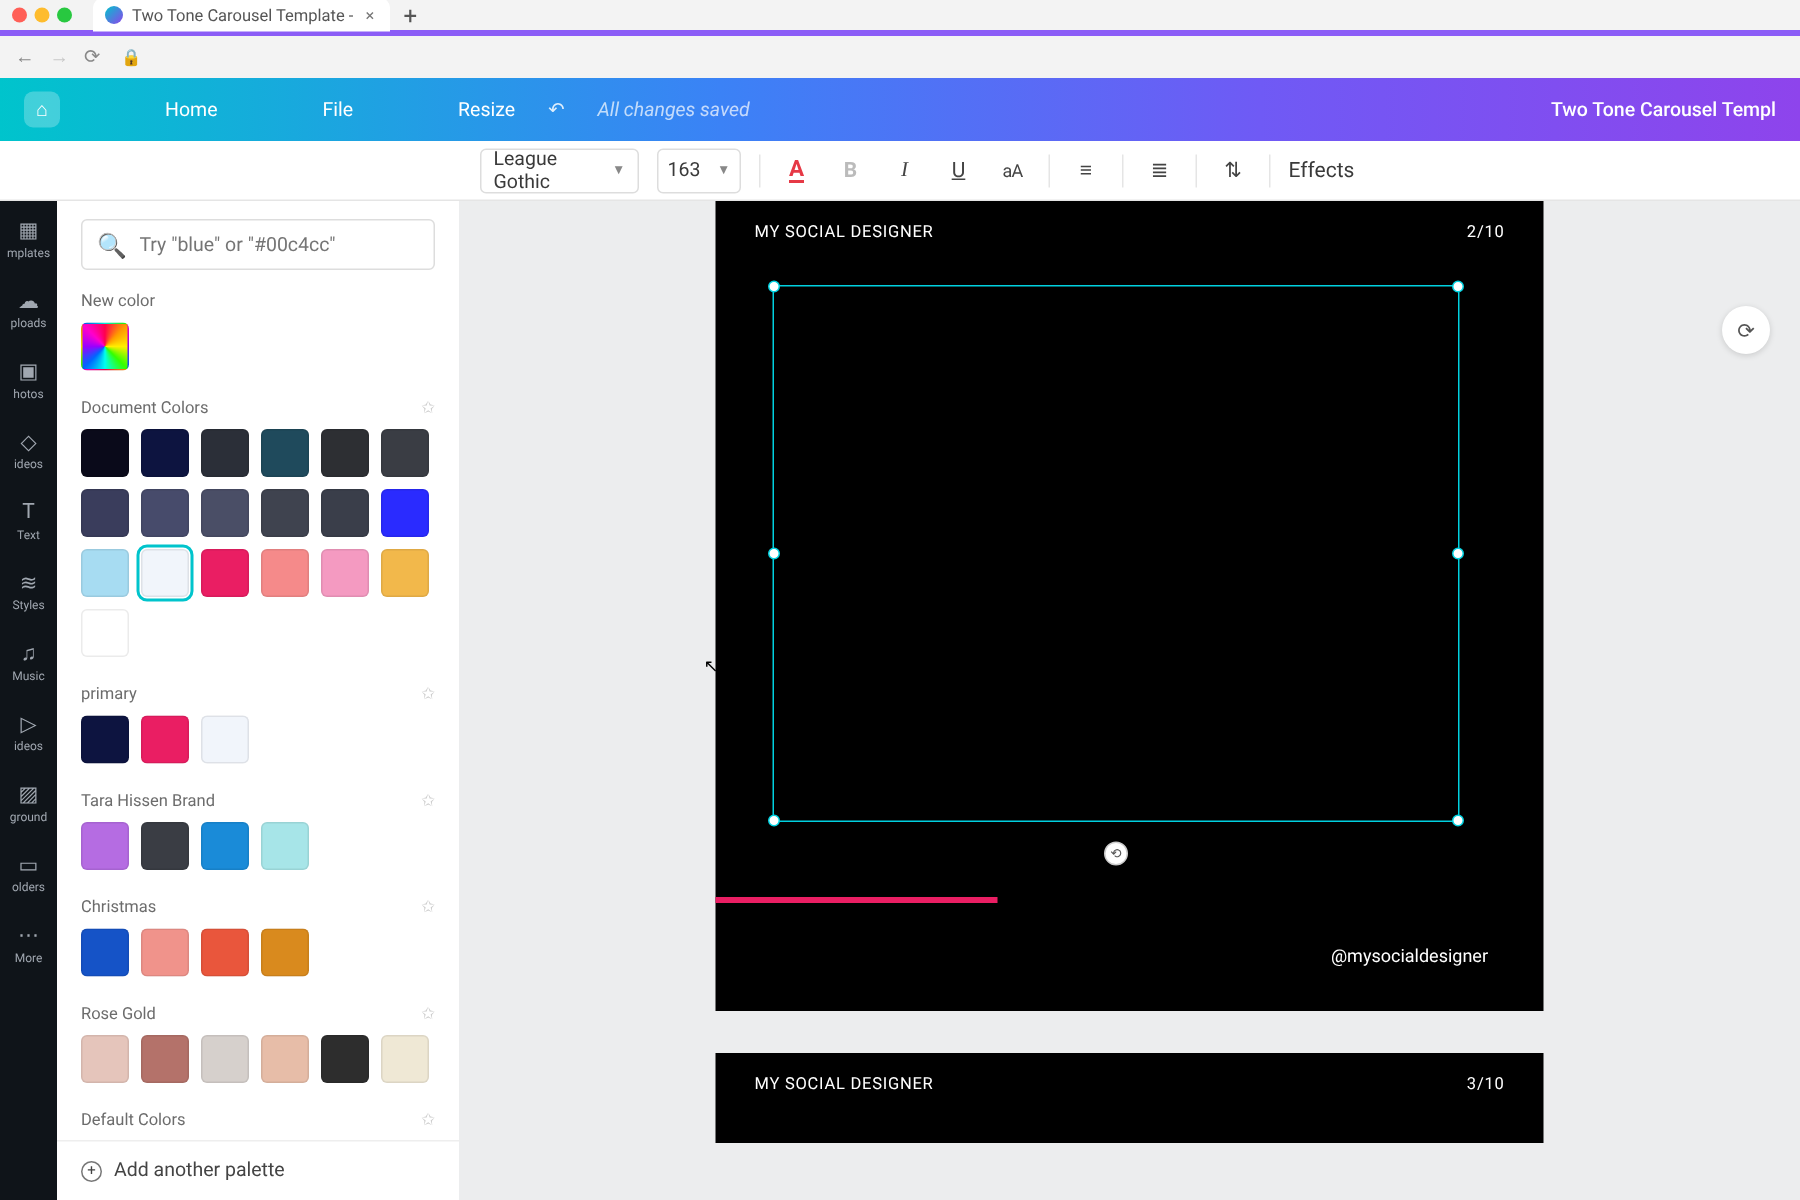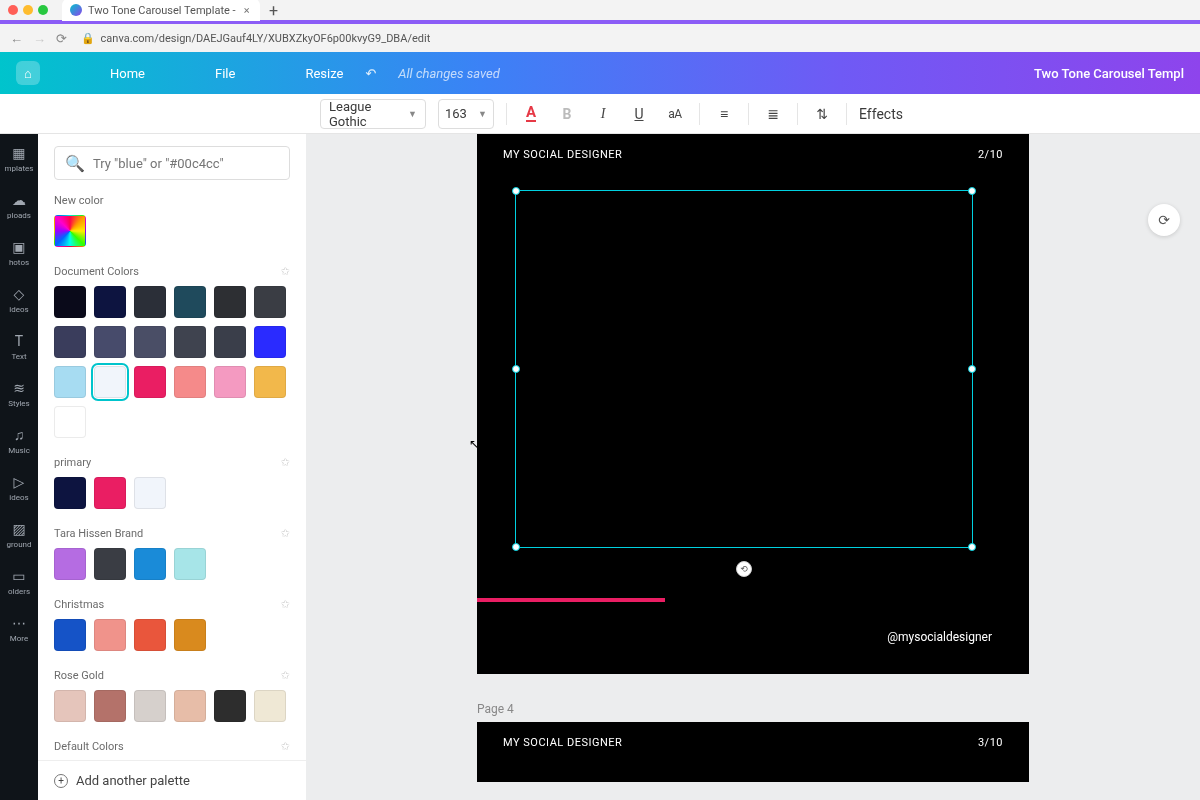--- a/index.html
+++ b/index.html
@@ -124,21 +124,20 @@
     <div class="new-tab">+</div>
   </div>
   <div class="addr-strip">
     <div class="nav-icons">
       <span>←</span>
       <span style="opacity:.4">→</span>
       <span>⟳</span>
     </div>
     <div class="url-bar">
       <span class="lock">🔒</span>
-      <span>canva.com/design/DAEJGauf4LY/XUBXZkyOF6p00kvyG9_DBA/edit</span>
     </div>
   </div>
 </div>
 
 <div class="app-topbar">
   <div class="logo">⌂</div>
   <div class="item">Home</div>
   <div class="item">File</div>
   <div class="item">Resize</div>
   <div class="undo-ic">↶</div>
@@ -331,21 +330,20 @@
           <div class="sel-handle bl"></div>
           <div class="sel-handle br"></div>
           <div class="sel-handle ml"></div>
           <div class="sel-handle mr"></div>
           <div class="sel-rotate">⟲</div>
         </div>
       </div>
     </div>
 
     <div class="page">
-      <div class="page4-label">Page 4</div>
       <div class="page-canvas peek">
         <div class="page-header-row">
           <span>MY SOCIAL DESIGNER</span>
           <span>3/10</span>
         </div>
       </div>
     </div>
 
     <div class="cursor-dummy" style="left:163px;top:303px">↖</div>
   </div>

